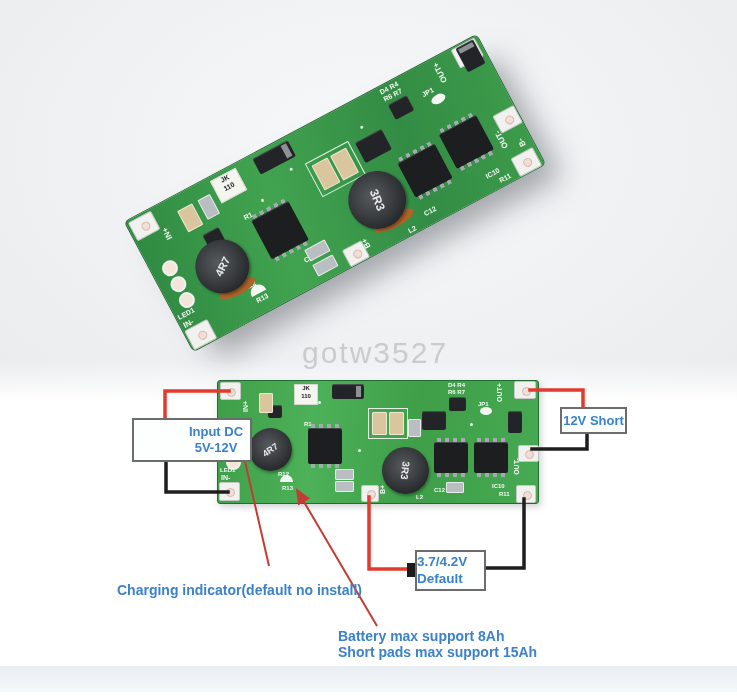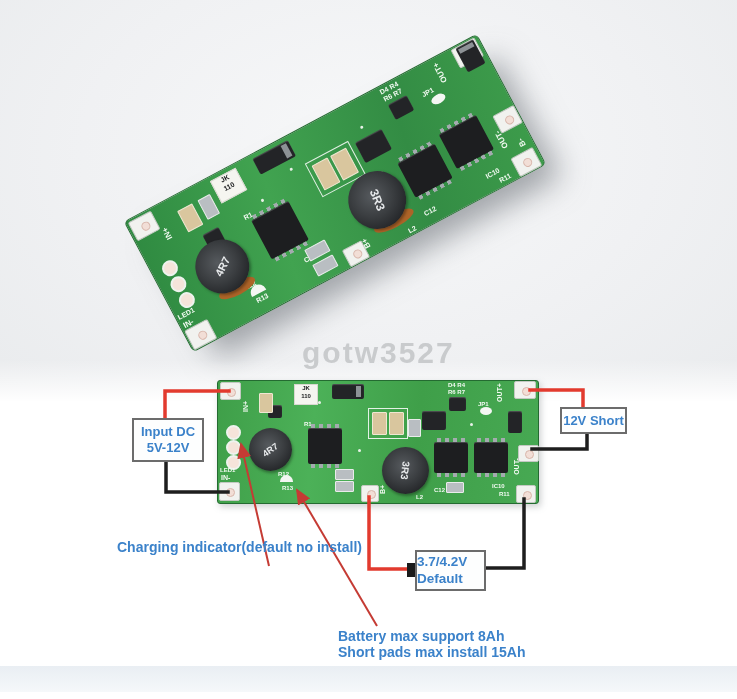--- a/index.html
+++ b/index.html
@@ -50,35 +50,35 @@
   .coil{background:#ad6428;border-radius:50%;}
   .tan{background:#d9c69e;border:1px solid #efe7d2;border-radius:1px;}
   .gry{background:#b9bec2;border:1px solid #e9eceb;border-radius:1px;}
   .wbox{border:1px solid rgba(255,255,255,.85);}
   .moon{background:#f4f6f3;border-radius:8px 8px 0 0;}
   .dot{width:3px;height:3px;border-radius:50%;background:#e8f2e8;}
   .jk{background:#f5f5f0;color:#17181a;font-weight:bold;text-align:center;
       border:1px solid #d8d8d0;line-height:1.25;}
 
   
-  #watermark{left:302px;top:336px;font-size:30px;font-weight:700;color:#c9cbcd;
+  #watermark{left:302px;top:336px;font-size:30px;font-weight:400;color:#c9cbcd;
              letter-spacing:2px;}
 
   
   .cbox{background:#fdfefe;border:2px solid #6c6c6c;color:#3b82ca;font-weight:bold;
         display:flex;flex-direction:column;align-items:center;justify-content:center;
         line-height:1.2;}
-  #input-box{left:132px;top:418px;width:68px;height:40px;font-size:13px;}
+  #input-box{left:132px;top:418px;width:68px;height:40px;font-size:13px;padding-left:48px;}
   #load-box{left:560px;top:407px;width:63px;height:23px;font-size:13px;}
   #battery-box{left:415px;top:550px;width:67px;height:37px;font-size:13.5px;align-items:flex-start;}
   #battery-nub{left:407px;top:563px;width:9px;height:14px;background:#1b1b1b;}
 
   
   .note{color:#3b82ca;font-weight:bold;font-size:14px;line-height:15.5px;white-space:nowrap;}
-  #charging-note{left:117px;top:540px;}
+  #charging-note{left:117px;top:583px;}
   #support-note{left:338px;top:629px;}
 
   svg{position:absolute;left:0;top:0;pointer-events:none;}
 </style>
 </head>
 <body>
 
 <div id="stage">
 
   <div class="abs" id="photo-bg"></div>
@@ -275,17 +275,17 @@
   <div class="abs cbox" id="battery-box">
     <span>3.7/4.2V</span>
     <span>Default</span>
   </div>
 
   <div class="abs note" id="charging-note">
     <div>Charging indicator(default no install)</div>
   </div>
   <div class="abs note" id="support-note">
     <div>Battery max support 8Ah</div>
-    <div>Short pads max install 15Ah</div>
+    <div>Short pads max support 15Ah</div>
   </div>
 
   <div class="abs" id="bottom-band"></div>
 </div>
 
 </body></html>

